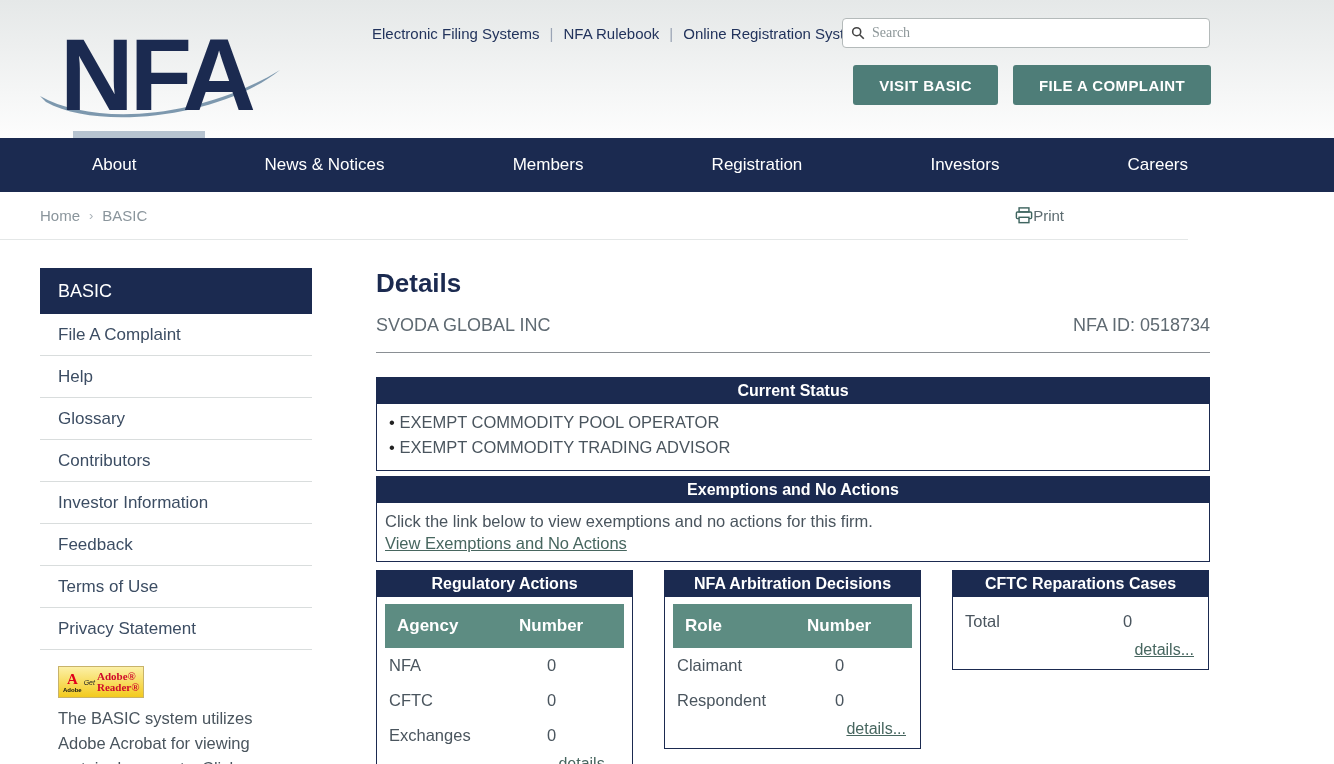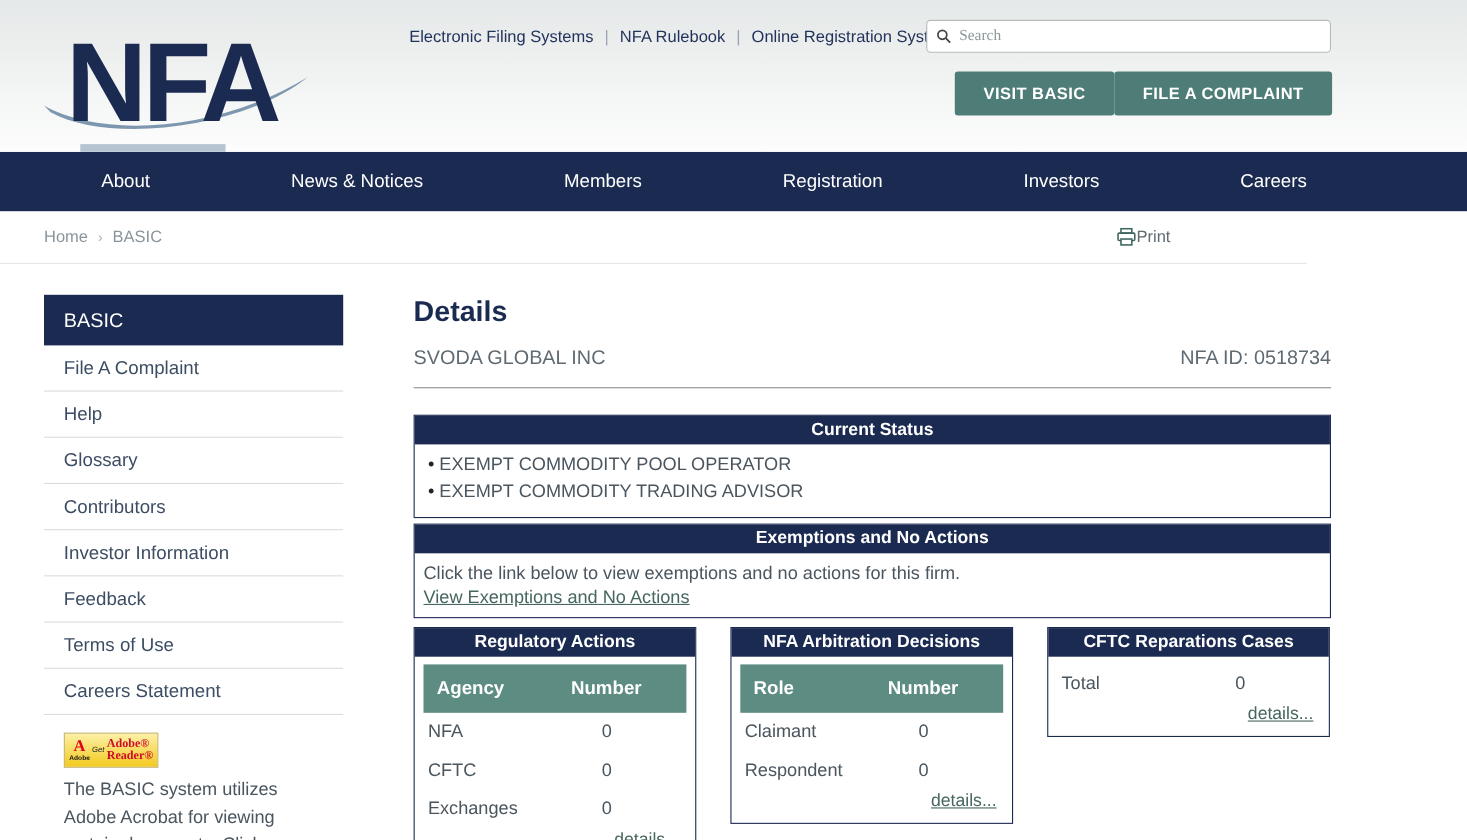--- a/index.html
+++ b/index.html
@@ -15,21 +15,21 @@
     align-items:center; white-space:nowrap; font-size:15px; color:#22335c; }
   .top-links a { color:#22335c; text-decoration:none; cursor:pointer; }
   .top-links .sep { color:#9aa4b5; margin:0 10px; }
   .searchbox { position:absolute; top:18px; right:124px; width:368px; height:30px;
     background:#fff; border:1px solid #b4baba; border-radius:4px; display:flex;
     align-items:center; padding:0 8px; }
   .searchbox input { border:none; outline:none; flex:1; font-size:14px;
     font-family:"Liberation Serif", serif; color:#555; background:transparent; }
   .searchbox input::placeholder { color:#8d9799; }
   .search-icon { width:14px; height:14px; margin-right:7px; flex:none; }
-  .hdr-buttons { position:absolute; top:65px; right:123px; display:flex; }
+  .hdr-buttons { position:absolute; top:65px; right:123px; display:flex; gap:15px; }
   .btn { height:40px; background:#4e7d78; color:#fff; border:none; border-radius:3px;
     font-size:15px; font-family:"Liberation Sans", sans-serif; letter-spacing:.4px;
     padding:0 26px; cursor:pointer; font-weight:bold; }
   .logo-baseplate { position:absolute; left:73px; bottom:0; width:132px; height:7px;
     background:#b6c3d0; }
 
   
   .nav { width:1334px; height:54px; background:#1b2a50; display:flex; align-items:center; }
   .nav-inner { display:flex; width:1120px; margin-left:80px; justify-content:space-between; }
   .nav-item { color:#fff; font-size:17px; cursor:pointer; padding:0 12px; }
@@ -166,21 +166,21 @@
 
   <div class="sidebar">
     <div class="sb-title">BASIC</div>
     <div class="sb-item">File A Complaint</div>
     <div class="sb-item">Help</div>
     <div class="sb-item">Glossary</div>
     <div class="sb-item">Contributors</div>
     <div class="sb-item">Investor Information</div>
     <div class="sb-item">Feedback</div>
     <div class="sb-item">Terms of Use</div>
-    <div class="sb-item">Careers Statement</div>
+    <div class="sb-item">Privacy Statement</div>
 
     <div class="adobe-badge">
       <div class="adobe-left">
         <span class="adobe-a">A</span>
         <span class="adobe-word">Adobe</span>
       </div>
       <span class="adobe-get">Get</span>
       <div class="adobe-right">
         <span class="adobe-brand">Adobe®</span>
         <span class="adobe-brand">Reader®</span>

